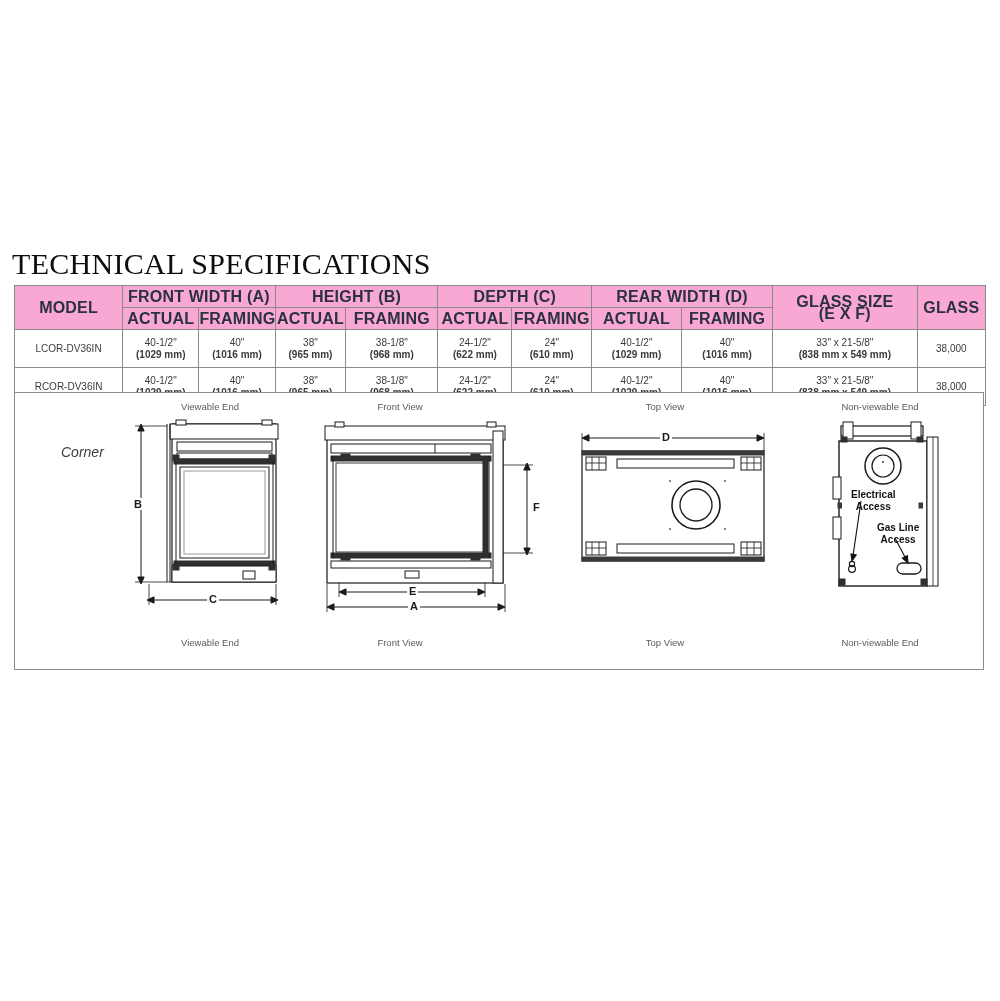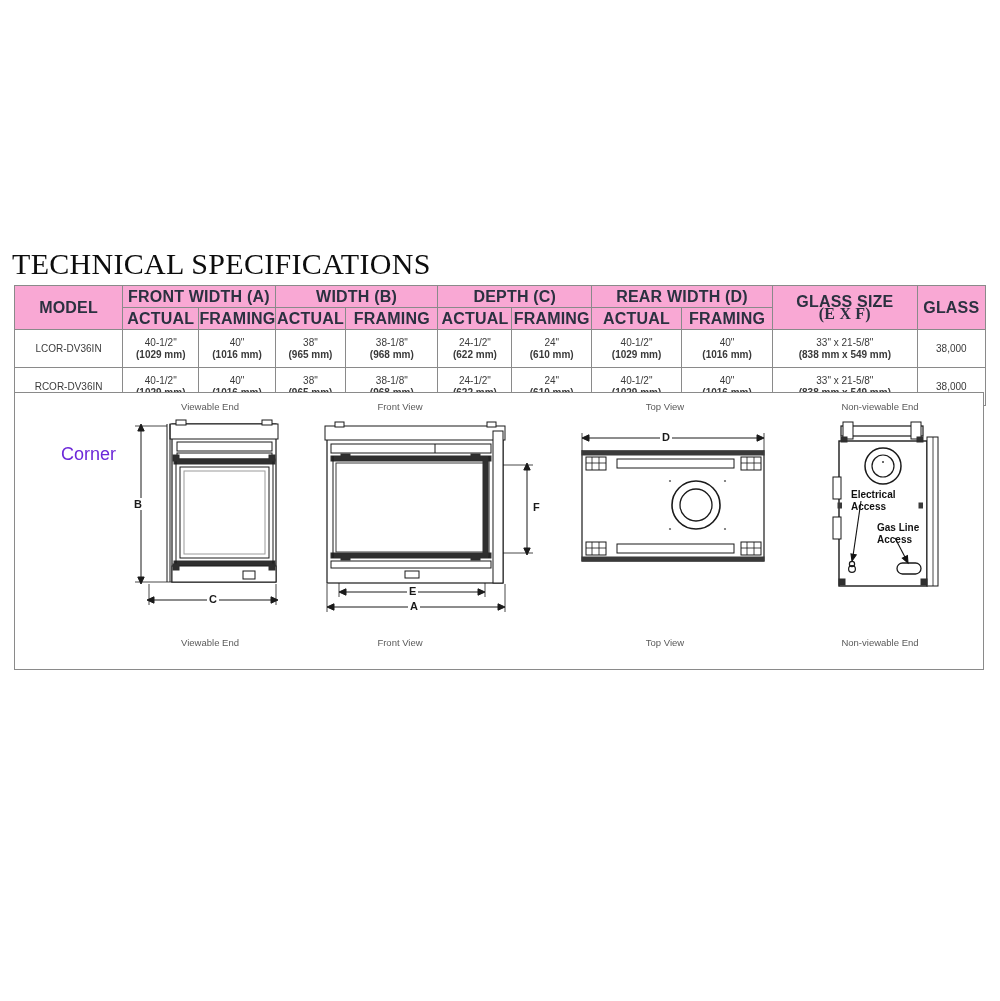--- a/index.html
+++ b/index.html
@@ -36,47 +36,47 @@
   .hdr-top th{height:21px;}
   .hdr-sub th{height:21px;}
   .spec-table td{
     background:#ffffff;color:#3a3a3a;
     font-size:10px;line-height:12px;height:37px;
   }
   .cell2{display:block;}
   .cell2 .l1{display:block;}
   .cell2 .l2{display:block;font-weight:bold;}
   .model-cell{font-size:10.5px;color:#3a3a3a;}
-  .glass-hdr .sub{display:block;font-weight:bold;font-family:Liberation Serif, serif;}
+  .glass-hdr .sub{display:block;font-weight:bold;}
 
   
   .diagram-panel{
     position:absolute;left:14px;top:392px;
     width:970px;height:278px;
     border:1px solid #8a8a8a;background:#fff;
     box-sizing:border-box;
   }
   .corner-label{
     position:absolute;left:46px;top:51px;
-    font-size:18px;color:#6d28d9;white-space:nowrap;
+    font-size:14px;color:#404040;white-space:nowrap;font-style:italic;
   }
   .view-caption{
     position:absolute;font-size:9.5px;color:#5a5a5a;
     white-space:nowrap;text-align:center;
   }
   .cap-top{top:8px;}
   .cap-bot{top:244px;}
 
   .dim-letter{
     position:absolute;font-size:11px;font-weight:bold;color:#1a1a1a;
     background:#fff;padding:0 2px;
   }
   .callout-text{
     position:absolute;font-size:10px;font-weight:bold;color:#111;
-    text-align:left;line-height:12px;white-space:nowrap;
+    text-align:center;line-height:12px;white-space:nowrap;
   }
   svg{display:block;}
   .dwg{position:absolute;left:0;top:0;}
 </style>
 </head>
 <body>
 
 <div id="sheet">
 
   <div class="doc-title">TECHNICAL SPECIFICATIONS</div>
@@ -92,21 +92,21 @@
       <col style="width:70px">
         <col style="width:79px">
         <col style="width:80px">
       <col style="width:127px">
         <col style="width:60px">
     </colgroup>
     <thead>
       <tr class="hdr-top">
         <th rowspan="2">MODEL</th>
         <th colspan="2">FRONT WIDTH (A)</th>
-        <th colspan="2">WIDTH (B)</th>
+        <th colspan="2">HEIGHT (B)</th>
         <th colspan="2">DEPTH (C)</th>
         <th colspan="2">REAR WIDTH (D)</th>
         <th rowspan="2" class="glass-hdr">
           <span>GLASS SIZE</span>
           <span class="sub">(E X F)</span>
         </th>
         <th rowspan="2">GLASS</th>
       </tr>
       <tr class="hdr-sub">
         <th>ACTUAL</th>

